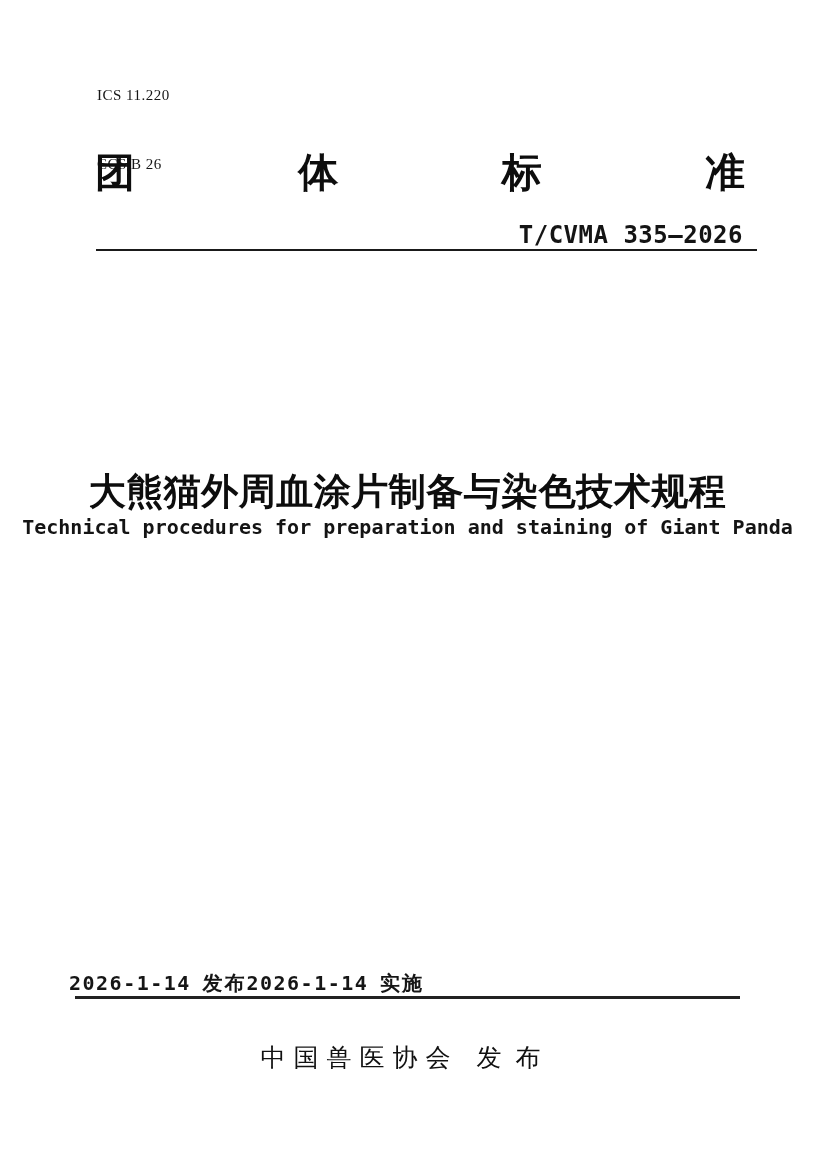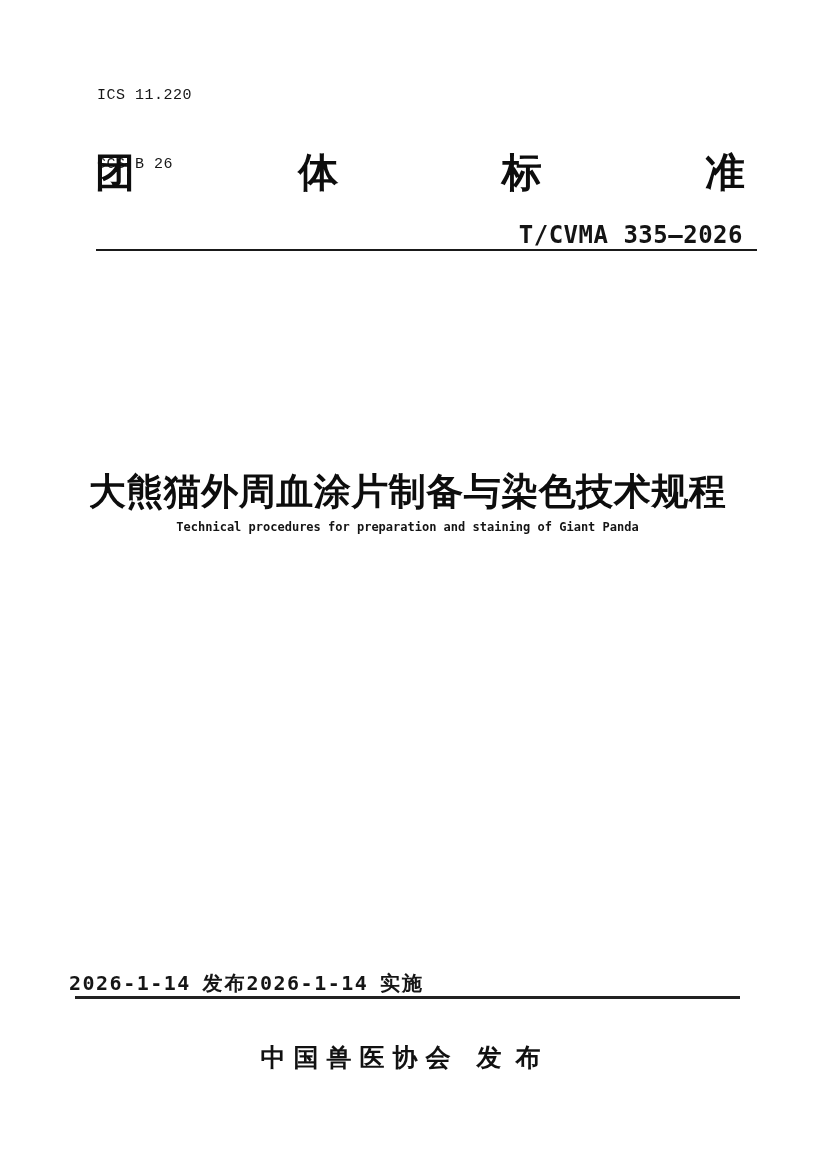--- a/index.html
+++ b/index.html
@@ -14,21 +14,21 @@
     height: 1151px;
     background: #ffffff;
     overflow: hidden;
   }
 
   
   .ics-block {
     position: absolute;
     left: 97px;
     top: 38px;
-    font-family: Liberation Mono, monospace;
+    font-family: Liberation Serif, serif;
     font-size: 15px;
     font-weight: 500;
     line-height: 23px;
     letter-spacing: 0.5px;
     color: #161616;
     white-space: pre;
   }
 
   
   .series-title {
@@ -75,21 +75,21 @@
   }
 
   
   .en-title {
     position: absolute;
     left: 0;
     top: 511px;
     width: 100%;
     text-align: center;
     font-family: "DejaVu Sans Mono", monospace;
-    font-size: 12px;
+    font-size: 20px;
     font-weight: bold;
     color: #141414;
     line-height: 32px;
   }
 
   
   .dates-row {
     position: absolute;
     left: 69px;
     top: 970px;
@@ -115,21 +115,21 @@
   
   .publisher-row {
     position: absolute;
     left: 0;
     top: 1041px;
     width: 100%;
     display: flex;
     justify-content: center;
     align-items: baseline;
     font-size: 25px;
-    font-weight: bold;
+    font-weight: normal;
     color: #111111;
   }
   .publisher-name { letter-spacing: 8px; }
   .publish-label  { letter-spacing: 14px; margin-left: 18px; }
 </style>
 </head>
 <body>
 
 <div class="page">
 

